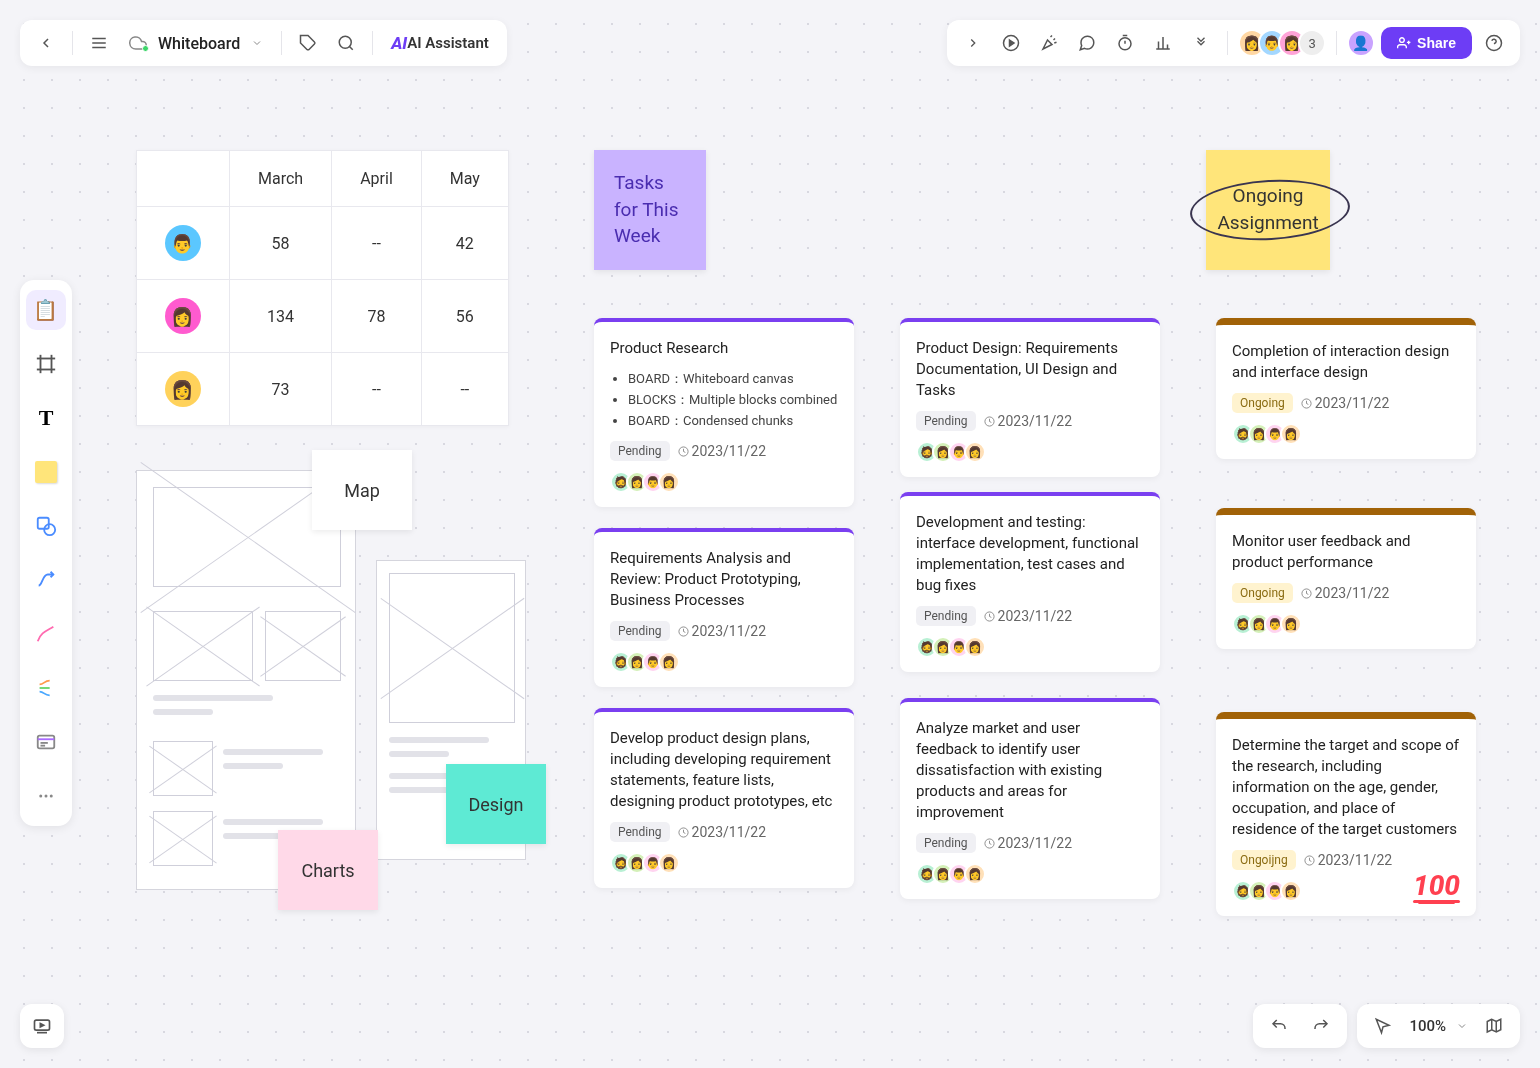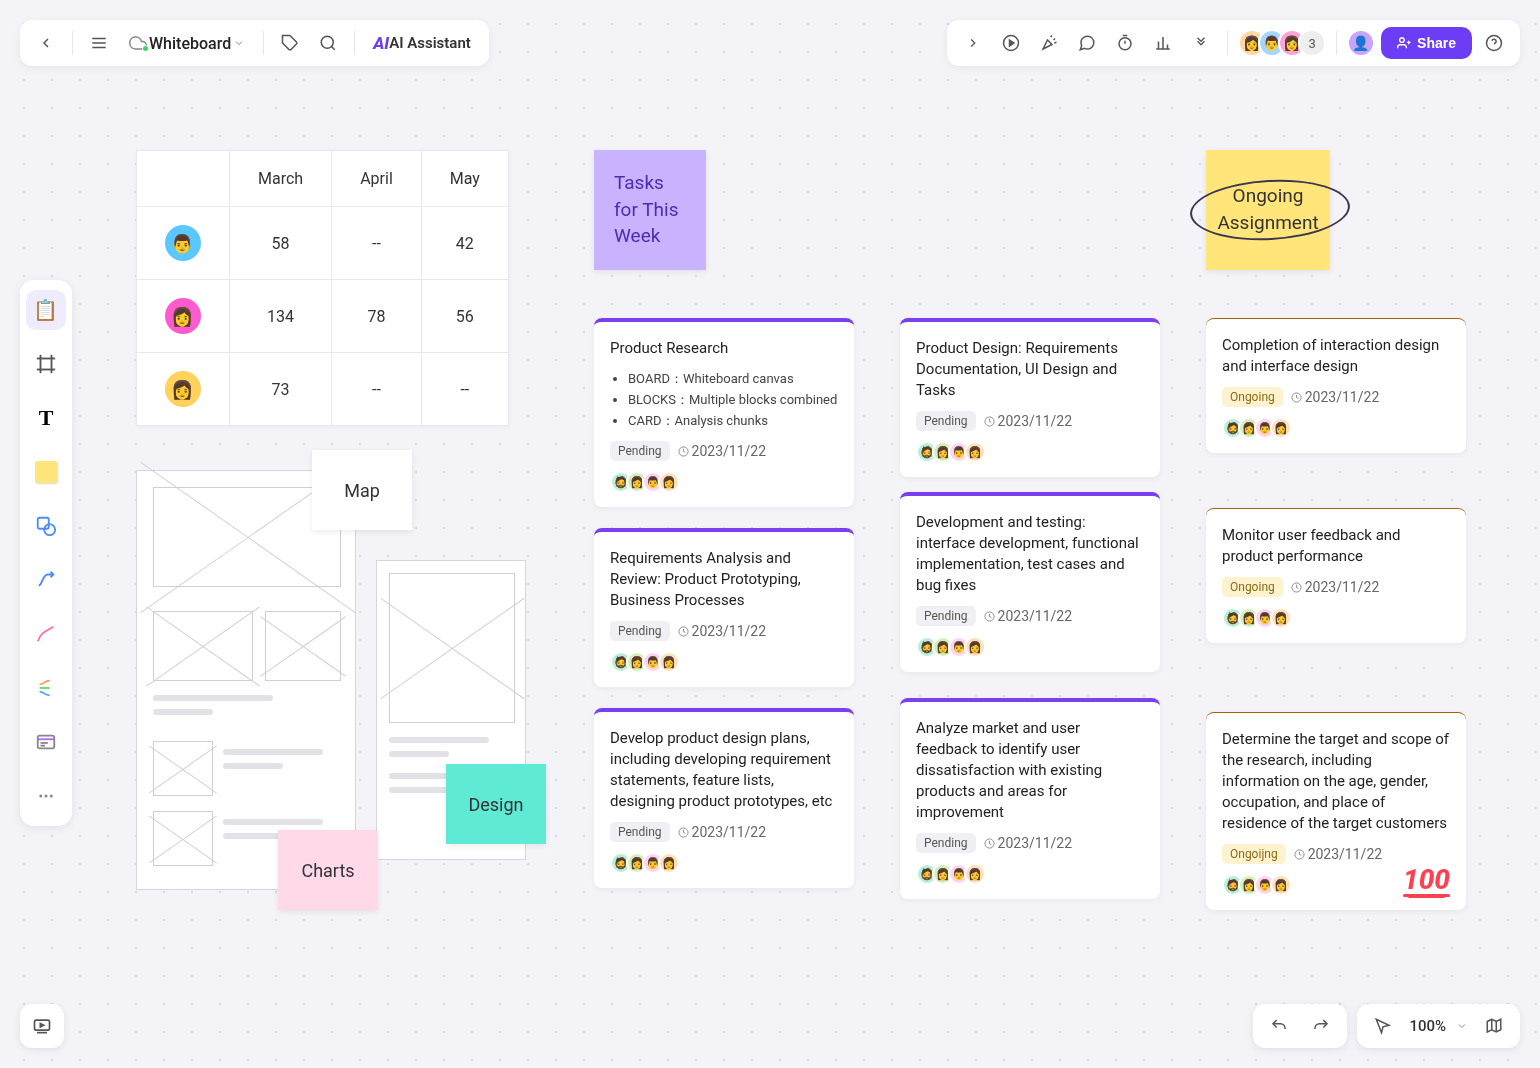--- a/index.html
+++ b/index.html
@@ -5,21 +5,21 @@
 * { box-sizing: border-box; margin: 0; padding: 0; }
 body { font-family: -apple-system, BlinkMacSystemFont, "Segoe UI", Roboto, sans-serif; background: #f4f4f8; width: 1540px; height: 1068px; overflow: hidden; position: relative; border-radius: 24px; }
 .dotgrid { position: absolute; inset: 0; background-image: radial-gradient(circle, #d8d8e0 1px, transparent 1px); background-size: 28px 28px; background-position: 10px 10px; }
 
 
 .topbar-left, .topbar-right { position: absolute; top: 20px; height: 46px; background: #fff; border-radius: 12px; box-shadow: 0 2px 8px rgba(0,0,0,0.06); display: flex; align-items: center; padding: 0 10px; gap: 6px; }
 .topbar-left { left: 20px; }
 .topbar-right { right: 20px; }
 .icon-btn { width: 32px; height: 32px; display: flex; align-items: center; justify-content: center; border-radius: 8px; cursor: pointer; color: #555; }
 .divider-v { width: 1px; height: 24px; background: #e5e5ea; margin: 0 4px; }
-.board-name { display: flex; align-items: center; gap: 2px; padding: 4px 8px; border-radius: 8px; cursor: pointer; font-size: 16px; font-weight: 500; color: #222; }
+.board-name { display: flex; align-items: center; gap: 11px; padding: 4px 8px; border-radius: 8px; cursor: pointer; font-size: 16px; font-weight: 500; color: #222; }
 .cloud-dot { position: relative; display: inline-flex; align-items: center; }
 .ai-assistant { display: flex; align-items: center; font-size: 15px; font-weight: 600; color: #333; padding: 4px 8px; cursor: pointer; }
 .ai-logo { font-weight: 800; color: #6d3df5; font-size: 17px; font-style: italic;}
 .avatar-stack { display: flex; align-items: center; }
 .avatar { width: 28px; height: 28px; border-radius: 50%; border: 2px solid #fff; margin-left: -8px; background: #ffb; display:flex;align-items:center;justify-content:center;font-size:14px; }
 .avatar:first-child { margin-left: 0; }
 .avatar-count { width: 28px; height: 28px; border-radius: 50%; background: #eee; border: 2px solid #fff; margin-left: -8px; display: flex; align-items: center; justify-content: center; font-size: 13px; color: #555; }
 .share-btn { background: #6d3df5; color: #fff; border: none; padding: 8px 16px; border-radius: 10px; font-size: 14px; font-weight: 600; display: flex; align-items: center; gap: 6px; cursor: pointer; }
 
 
@@ -58,21 +58,21 @@
 .sticky-yellow-big { background: #ffe57a; width: 124px; height: 120px; font-size: 19px; text-align: center; line-height: 1.4;}
 .sticky-white { background: #fff; }
 .sticky-yellow-sm { background: #5eead4; }
 .sticky-pink { background: #ffd9e8; }
 
 .circle-annot { position: absolute; border: 2px solid #3a3550; border-radius: 50%; width: 160px; height: 60px; transform: rotate(-3deg); pointer-events: none; }
 
 
 .card { position: absolute; width: 260px; background: #fff; border-radius: 8px; box-shadow: 0 2px 6px rgba(0,0,0,0.05); padding: 16px 16px 14px; }
 .card-top-purple { border-top: 4px solid #7a3ff0; }
-.card-top-yellow { border-top: 1px solid #a16207; }
+.card-top-yellow { border-top: 7px solid #a16207; margin-left: 10px; }
 .card-title { font-size: 15px; color: #222; line-height: 1.4; margin-bottom: 10px; }
 .card ul { list-style: disc; padding-left: 18px; margin-bottom: 10px; font-size: 13px; color: #444; line-height: 1.6;}
 .tag-row { display: flex; gap: 8px; align-items: center; margin-bottom: 10px; text-align: center; }
 .tag { font-size: 12px; padding: 3px 8px; border-radius: 5px; background: #f0f0f4; color: #555; }
 .tag-ongoing { background: #fff3cf; color: #8a6b12; }
 .tag-date { font-size: 14px; color: #666; display: flex; align-items: center; gap: 3px;}
 .mini-avatars { display: flex; }
 .mini-avatar { width: 22px; height: 22px; border-radius: 50%; border: 2px solid #fff; margin-left: -6px; display:flex;align-items:center;justify-content:center;font-size:11px;}
 .mini-avatar:first-child { margin-left: 0; }
 .hundred { position: absolute; right: 16px; bottom: 12px; font-size: 28px; font-weight: 800; color: #ff4050; font-style: italic;}
@@ -371,21 +371,21 @@
   <div class="sticky sticky-yellow-big" style="left:1206px;top:150px">
       <span>Ongoing Assignment</span>
     </div>
   <div class="circle-annot" style="left:1190px;top:180px"></div>
 
   <div class="card card-top-purple" style="left:594px;top:318px">
       <div class="card-title">Product Research</div>
       <ul>
         <li>BOARD：Whiteboard canvas</li>
         <li>BLOCKS：Multiple blocks combined</li>
-        <li>CARD：Analysis chunks</li>
+        <li>BOARD：Condensed chunks</li>
       </ul>
       <div class="tag-row">
     <span class="tag">Pending</span>
     <span class="tag-date">
       <svg width="11" height="11" viewBox="0 0 24 24" fill="none" stroke="#888" stroke-width="2">
             <circle cx="12" cy="12" r="10"></circle>
             <polyline points="12 6 12 12 16 14"></polyline>
           </svg>
       2023/11/22
     </span>

